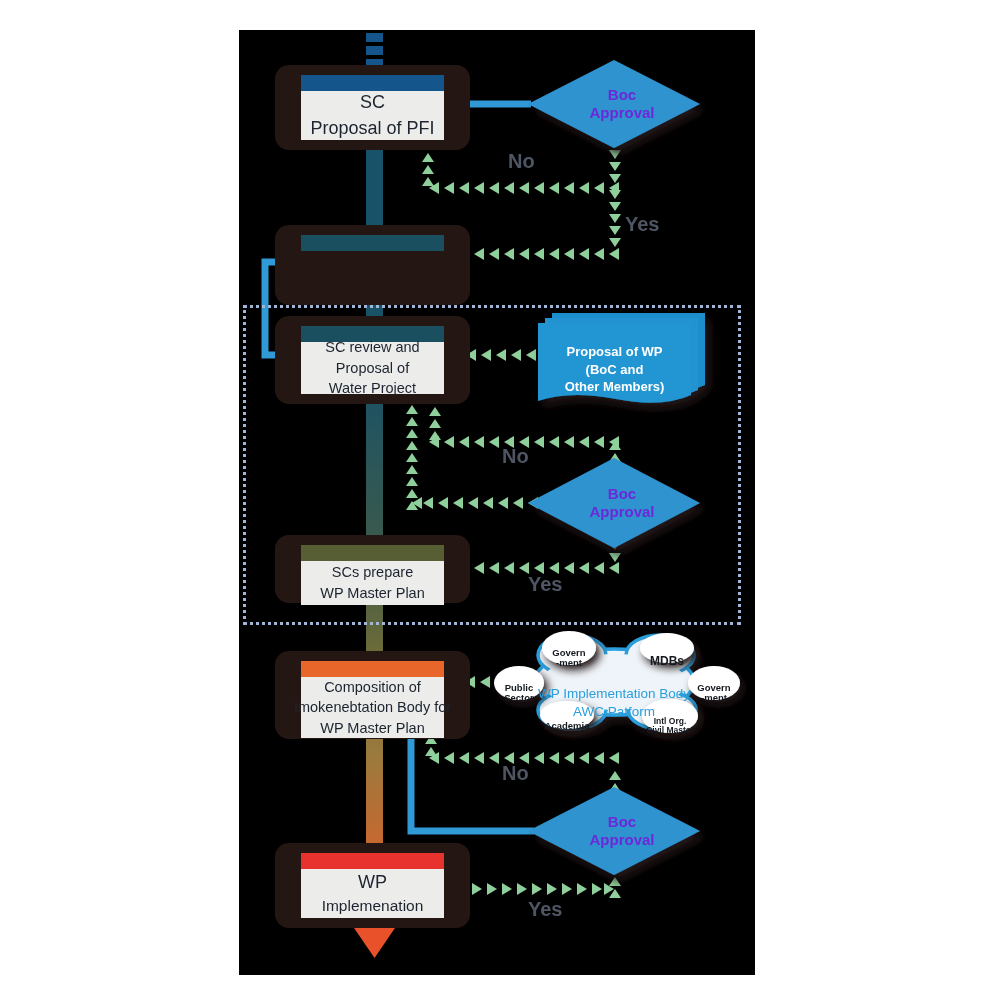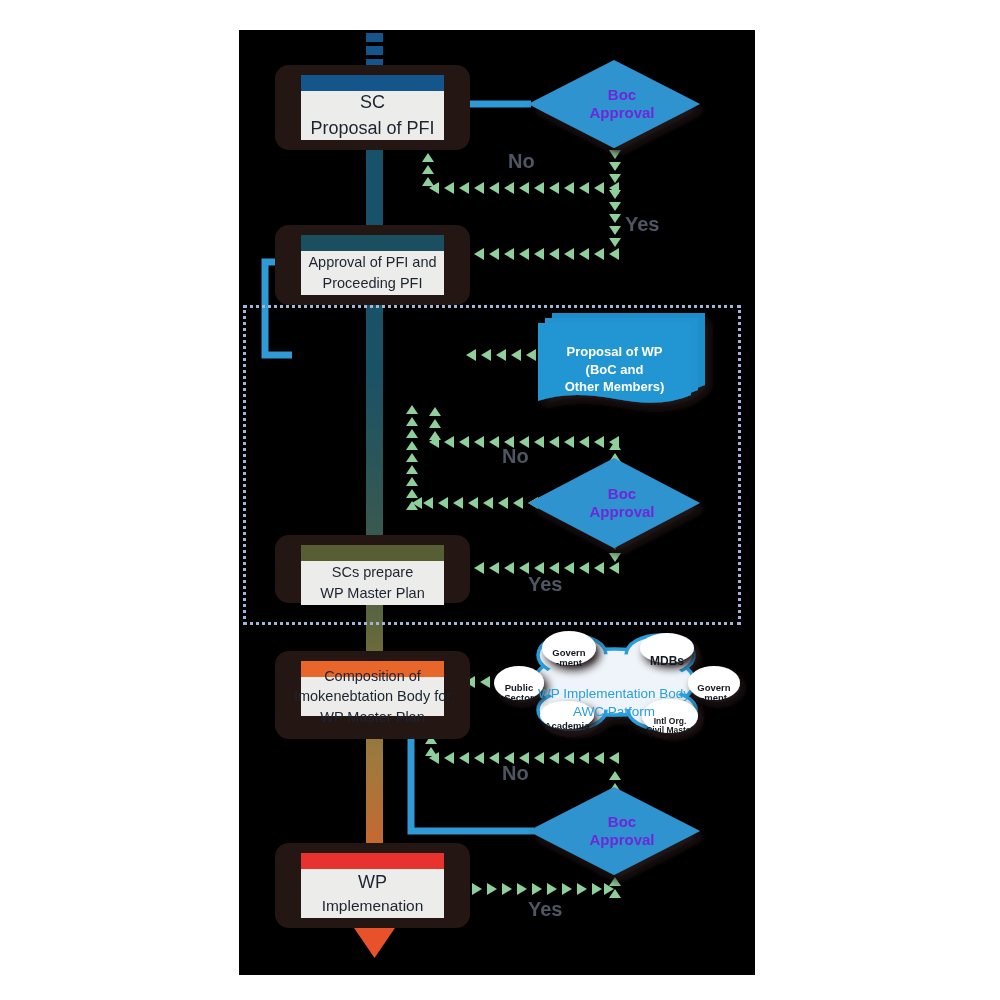--- a/index.html
+++ b/index.html
@@ -347,38 +347,42 @@
   <div class="pbox" style="left:275px;top:65px;width:195px;height:85px;">
     <div class="hdr" style="background:#14558c;"></div>
     <div class="body" style="height:49px;font-size:18px;">
       <span class="ln">SC</span>
       <span class="ln">Proposal of PFI</span>
     </div>
   </div>
 
   <div class="pbox" style="left:275px;top:225px;width:195px;height:80px;">
     <div class="hdr" style="background:#1a4f60;"></div>
-    <div class="body" style="height:44px;">
-      <span class="ln">Approval of PFI and</span>
-      <span class="ln">Proceeding PFI</span>
-    </div>
-  </div>
-
+  </div>
+
+  <div class="pbox" style="left:275px;top:316px;width:195px;height:88px;">
+    <div class="hdr" style="background:#1a4f60;"></div>
+    <div class="body" style="height:52px;">
+      <span class="ln">SC review and</span>
+      <span class="ln">Proposal of</span>
+      <span class="ln">Water Project</span>
+    </div>
+  </div>
 
   <div class="pbox" style="left:275px;top:535px;width:195px;height:68px;">
     <div class="hdr" style="background:#575e33;"></div>
     <div class="body" style="height:44px;">
       <span class="ln">SCs prepare</span>
       <span class="ln">WP Master Plan</span>
     </div>
   </div>
 
   <div class="pbox" style="left:275px;top:651px;width:195px;height:88px;">
     <div class="hdr" style="background:#e9662b;"></div>
-    <div class="body" style="height:39px;">
+    <div class="body" style="height:61px;">
       <span class="ln">Composition of</span>
       <span class="ln">Imokenebtation Body for</span>
       <span class="ln">WP Master Plan</span>
     </div>
   </div>
 
   <div class="pbox" style="left:275px;top:843px;width:195px;height:85px;">
     <div class="hdr" style="background:#e8322e;"></div>
     <div class="body" style="height:49px;font-size:18px;">
       <span class="ln">WP</span>

